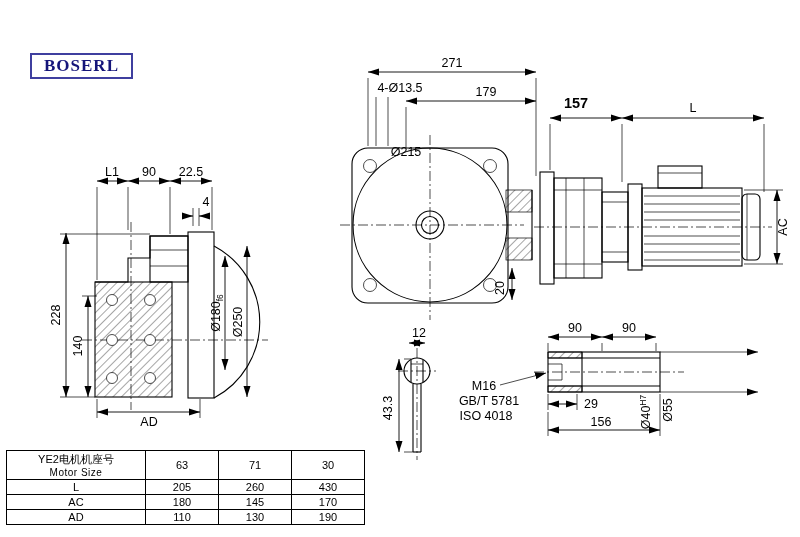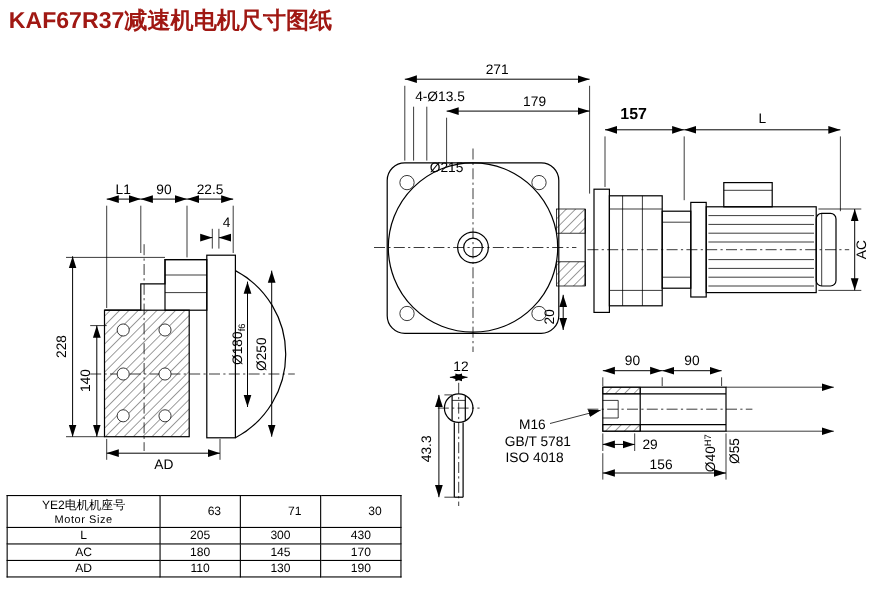--- a/index.html
+++ b/index.html
@@ -12,21 +12,21 @@
   #drawing{position:absolute;left:0;top:0;width:800px;height:537px;}
   .ln{stroke:#000;stroke-width:1.1;}
   .thin{stroke:#000;stroke-width:0.7;}
   .cl{stroke:#000;stroke-width:0.7;stroke-dasharray:10 3 2 3;}
   .dim{stroke:#000;stroke-width:0.9;}
   .d{font-family:"Liberation Sans", sans-serif;font-size:12.5px;fill:#000;text-anchor:middle;}
   .big{font-size:14.5px;font-weight:bold;}
   #size-table{position:absolute;left:6px;top:450px;border-collapse:collapse;background:#fff;}
   #size-table td{border:1px solid #000;font-size:11px;text-align:center;padding:1px 17px;color:#000;}
   #size-table td.hd{width:104px;}
-  #size-table td.v{width:38px;text-align:right;}
+  #size-table td.v{width:38px;}
   #size-table .en{font-size:10px;letter-spacing:0.5px;}
 </style>
 </head>
 <body>
 
 <div id="page">
 
   <svg id="drawing" viewBox="0 0 800 537">
     <defs>
       <marker id="ar" viewBox="0 0 10 10" refX="10" refY="5" markerWidth="11" markerHeight="11" markerUnits="userSpaceOnUse" orient="auto-start-reverse">
@@ -224,37 +224,37 @@
       <line class="dim" x1="548" y1="430" x2="660" y2="430" marker-start="url(#ar)" marker-end="url(#ar)"></line>
       <line class="thin" x1="548" y1="412" x2="548" y2="436"></line>
       <line class="thin" x1="660" y1="394" x2="660" y2="436"></line>
       <text class="d" x="601" y="426">156</text>
 
       <text class="d" x="650" y="412" transform="rotate(-90 650 412)"><tspan>Ø40</tspan><tspan dy="-4" font-size="8.5">H7</tspan></text>
       <text class="d" x="672" y="410" transform="rotate(-90 672 410)">Ø55</text>
     </g>
   </svg>
 
-  <div id="title">KAF67R37减速机电机尺寸图纸</div>
+  <div id="logo">BOSERL</div>
 
   <table id="size-table">
     <tbody>
         <tr>
       <td class="hd">
         <div>YE2电机机座号</div>
         <div class="en">Motor Size</div>
       </td>
       <td class="v">63</td>
       <td class="v">71</td>
       <td class="v">30</td>
     </tr>
     <tr>
       <td>L</td>
       <td>205</td>
-      <td>300</td>
+      <td>260</td>
       <td>430</td>
     </tr>
     <tr>
       <td>AC</td>
       <td>180</td>
       <td>145</td>
       <td>170</td>
     </tr>
     <tr>
       <td>AD</td>

